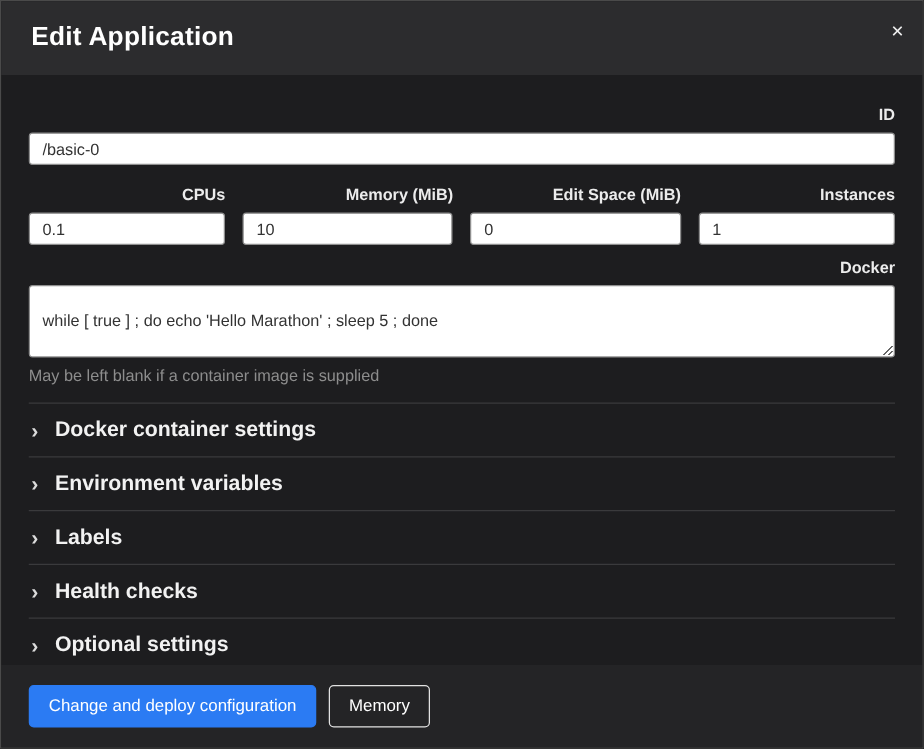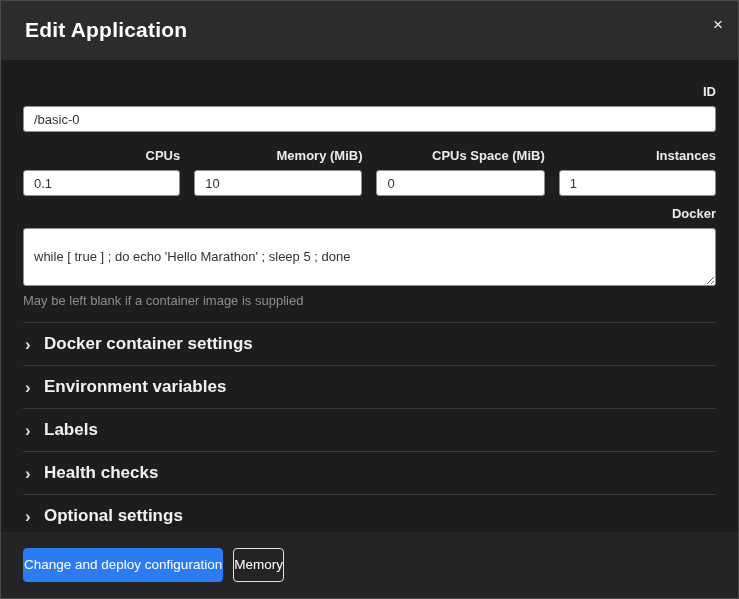--- a/index.html
+++ b/index.html
@@ -121,21 +121,21 @@
     padding: 16px 22px;
     display: flex;
     align-items: center;
     gap: 10px;
     margin-top: auto;
   }
   .btn {
     font-family: "Liberation Sans", sans-serif;
     font-size: 13.5px;
     border-radius: 4px;
-    padding: 8px 0;
+    padding: 8px 15px;
     cursor: pointer;
     line-height: 1.2;
   }
   .btn-primary {
     background: #2b7bf3;
     border: 1px solid #2b7bf3;
     color: #ffffff;
   }
   .btn-cancel {
     background: transparent;
@@ -161,21 +161,21 @@
     <div class="field-row">
       <div class="field">
         <label class="field-label">CPUs</label>
         <input class="text-input" type="text" value="0.1" style="">
       </div>
       <div class="field">
         <label class="field-label">Memory (MiB)</label>
         <input class="text-input" type="text" value="10" style="">
       </div>
       <div class="field">
-        <label class="field-label">CPUs Space (MiB)</label>
+        <label class="field-label">Edit Space (MiB)</label>
         <input class="text-input" type="text" value="0" style="">
       </div>
       <div class="field">
         <label class="field-label">Instances</label>
         <input class="text-input" type="text" value="1" style="">
       </div>
     </div>
 
     <label class="field-label">Docker</label>
     <textarea class="text-input" style="">while [ true ] ; do echo 'Hello Marathon' ; sleep 5 ; done</textarea>

